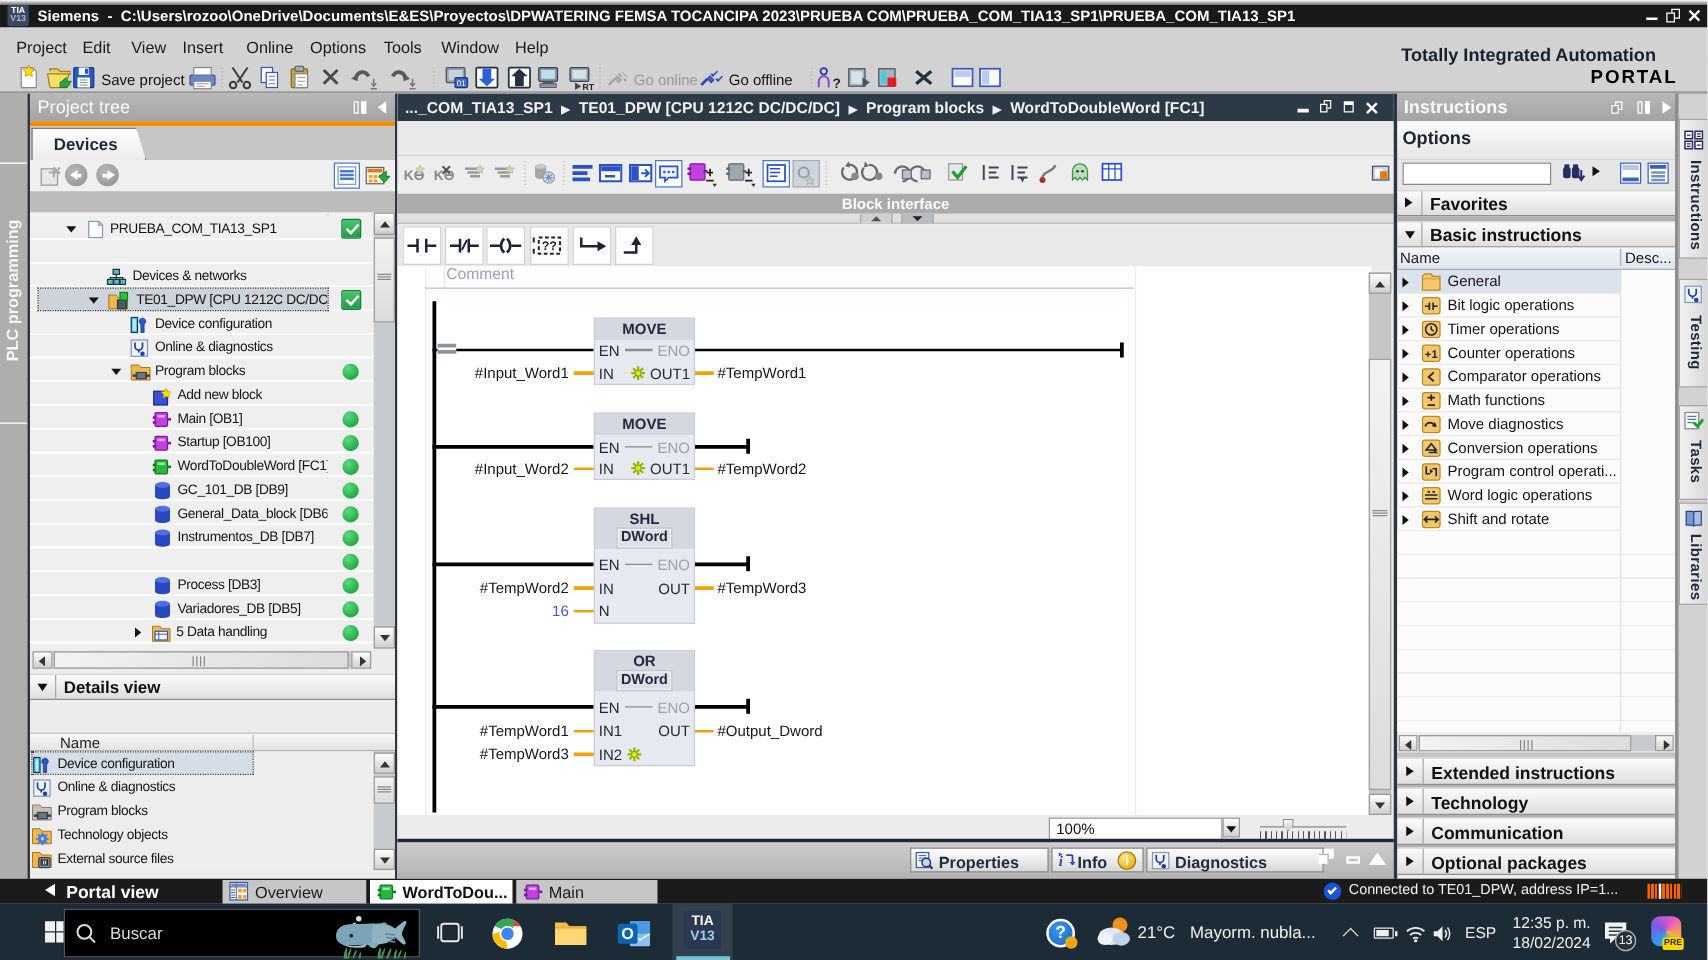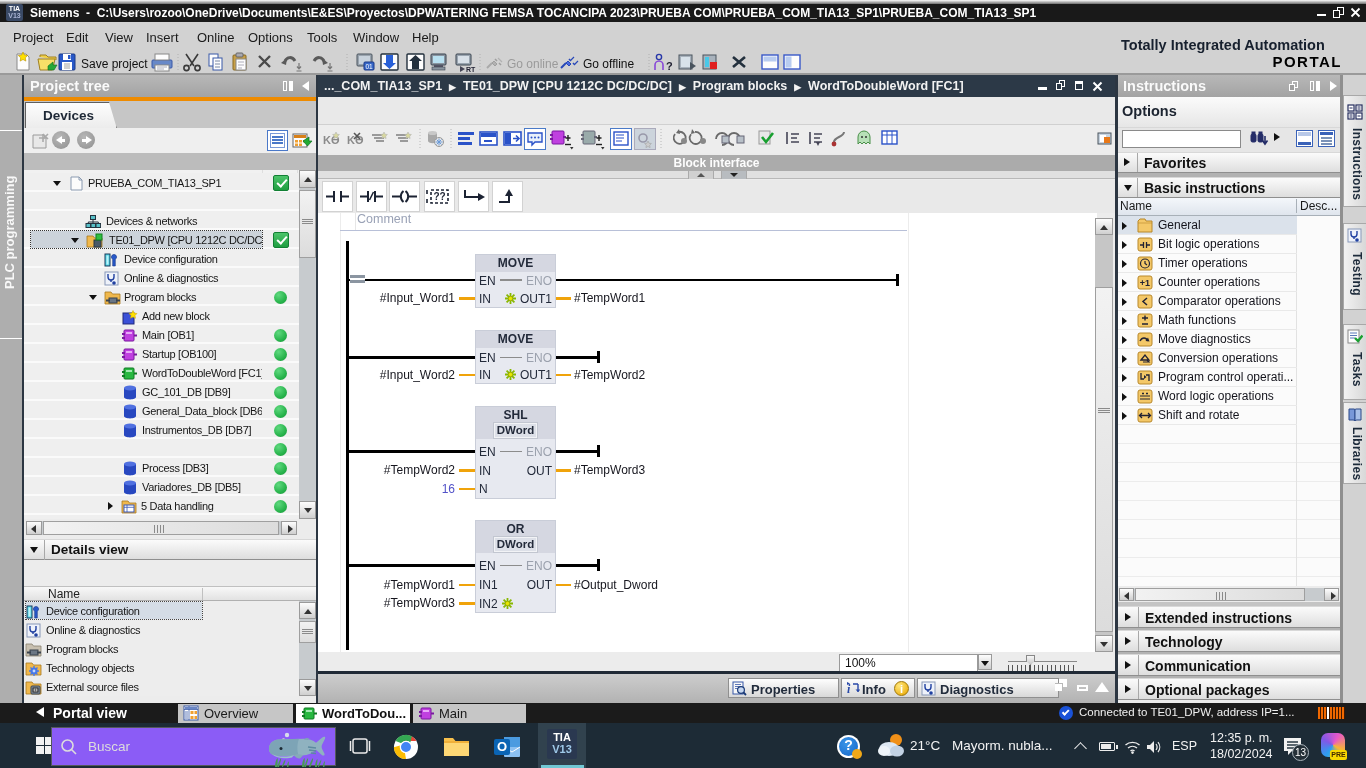--- a/index.html
+++ b/index.html
@@ -181,21 +181,21 @@
 <div class="a" style="left:0;top:75px;width:22px;height:628px;background:#aeaeae">
  <div style="position:absolute;left:0;top:55px;width:22px;height:1px;background:#fff"></div>
  <div style="position:absolute;left:0;top:263px;width:22px;height:1px;background:#fff"></div>
  <div style="position:absolute;left:2px;top:80px;width:18px;height:155px;writing-mode:vertical-rl;transform:rotate(180deg);color:#f8f8f8;font-weight:bold;font-size:13px;text-align:center">PLC programming</div>
 </div>
 <div class="a" style="left:22px;top:75px;width:2px;height:628px;background:#2c3642"></div>
 
 <div class="a" id="ptree" style="left:24px;top:75px;width:292px;height:628px;background:#ececec"></div>
 
 <div class="a grad-hdr" style="left:24px;top:75px;width:292px;height:22px">
- <div class="txt" style="left:6px;top:3px;font-size:14.5px;font-weight:bold;color:#fafafa">Project tree</div>
+ <div class="txt" style="left:6px;top:3px;font-size:14.5px;font-weight:normal;color:#fafafa">Project tree</div>
  <div class="a" style="left:259px;top:6px;width:4px;height:10px;border:1px solid #fff"></div>
  <div class="a" style="left:265px;top:6px;width:4px;height:10px;border:1px solid #fff;background:#fff"></div>
  <div class="a" style="left:278px;top:6px;width:0;height:0;border-right:7px solid #fff;border-top:5px solid transparent;border-bottom:5px solid transparent"></div>
 </div>
 <div class="a" style="left:24px;top:97px;width:292px;height:4px;background:#ee8b00"></div>
 
 <div class="a" style="left:24px;top:101px;width:292px;height:27px;background:#c6c6c6">
  <div class="a" style="left:1px;top:1px;width:92px;height:26px;background:linear-gradient(#fdfdfd,#ececec);border:1px solid #5f5f5f;border-bottom:none;clip-path:polygon(0 0,84px 0,92px 27px,0 27px)">
   <div class="txt" style="left:17px;top:5px;font-size:13.5px;font-weight:bold;color:#1e2836">Devices</div>
  </div>
@@ -1153,21 +1153,21 @@
  <div style="position:absolute;left:9px;top:0;width:2px;height:12px;background:#fff"></div>
 </div>
 
 <div class="a" id="taskbar" style="left:0;top:723px;width:1366px;height:45px;background:#1d2b36"></div>
 
 <div class="a" style="left:36px;top:737px;width:7.5px;height:7.5px;background:#f2f2f2"></div>
 <div class="a" style="left:45px;top:737px;width:7.5px;height:7.5px;background:#f2f2f2"></div>
 <div class="a" style="left:36px;top:746px;width:7.5px;height:7.5px;background:#f2f2f2"></div>
 <div class="a" style="left:45px;top:746px;width:7.5px;height:7.5px;background:#f2f2f2"></div>
 
-<div class="a" style="left:51px;top:727px;width:285px;height:39px;background:#8b5cf6;border:1px solid #55595d">
+<div class="a" style="left:51px;top:727px;width:285px;height:39px;background:#000000;border:1px solid #55595d">
  <svg class="ico" style="left:8px;top:10px" width="18" height="18" viewBox="0 0 18 18">
         <circle cx="7.5" cy="7.5" r="5.5" fill="none" stroke="#dcdcdc" stroke-width="1.6"></circle>
         <path d="M11.5 11.5L16 16" stroke="#dcdcdc" stroke-width="1.6"></path>
       </svg>
  <div class="txt" style="left:36px;top:11px;font-size:13.5px;color:#dcdcdc">Buscar</div>
  <svg class="ico" style="left:212px;top:0px" width="72" height="39" viewBox="0 0 72 39">
   <circle cx="23" cy="7" r="2.2" fill="#d8dcEC"></circle>
         <circle cx="19.5" cy="11.5" r="1.6" fill="#c8b8d8"></circle>
         <circle cx="24.5" cy="12.5" r="1.4" fill="#d0c4dc"></circle>
   <path d="M5 21c0-5 3-9 10-9.5l24-.8c6 0 10 1.5 13 4l6-5c2-1.5 4-1 3 1l-3 6c-.5 1.5-.5 2.5 0 4l2.5 5c.5 2-1.5 2.5-3 1l-5.5-5c-3 3.5-8 5.5-14 5.8l-23 .5c-7 0-10-3-10-7z" fill="#8fb2c0"></path>

